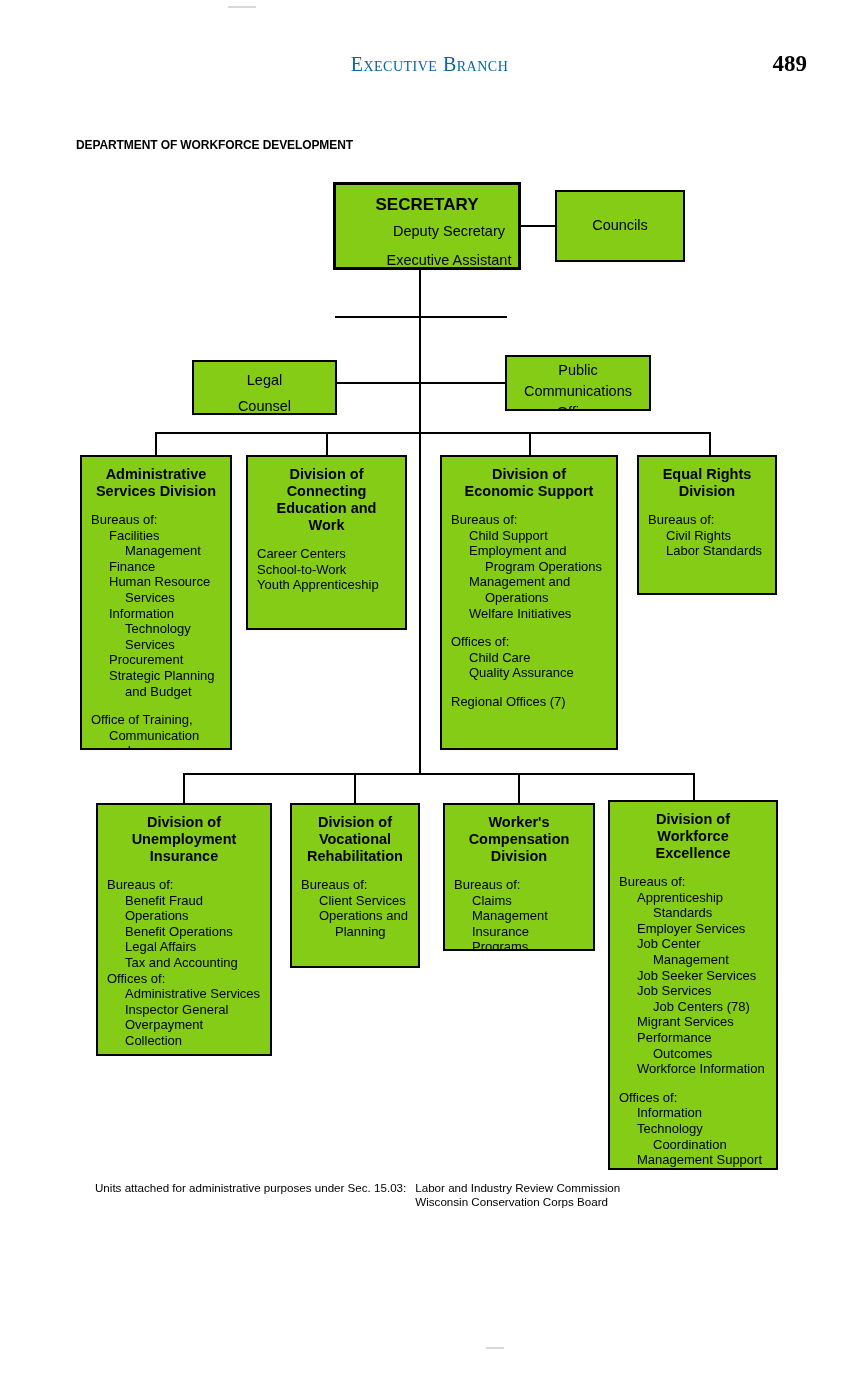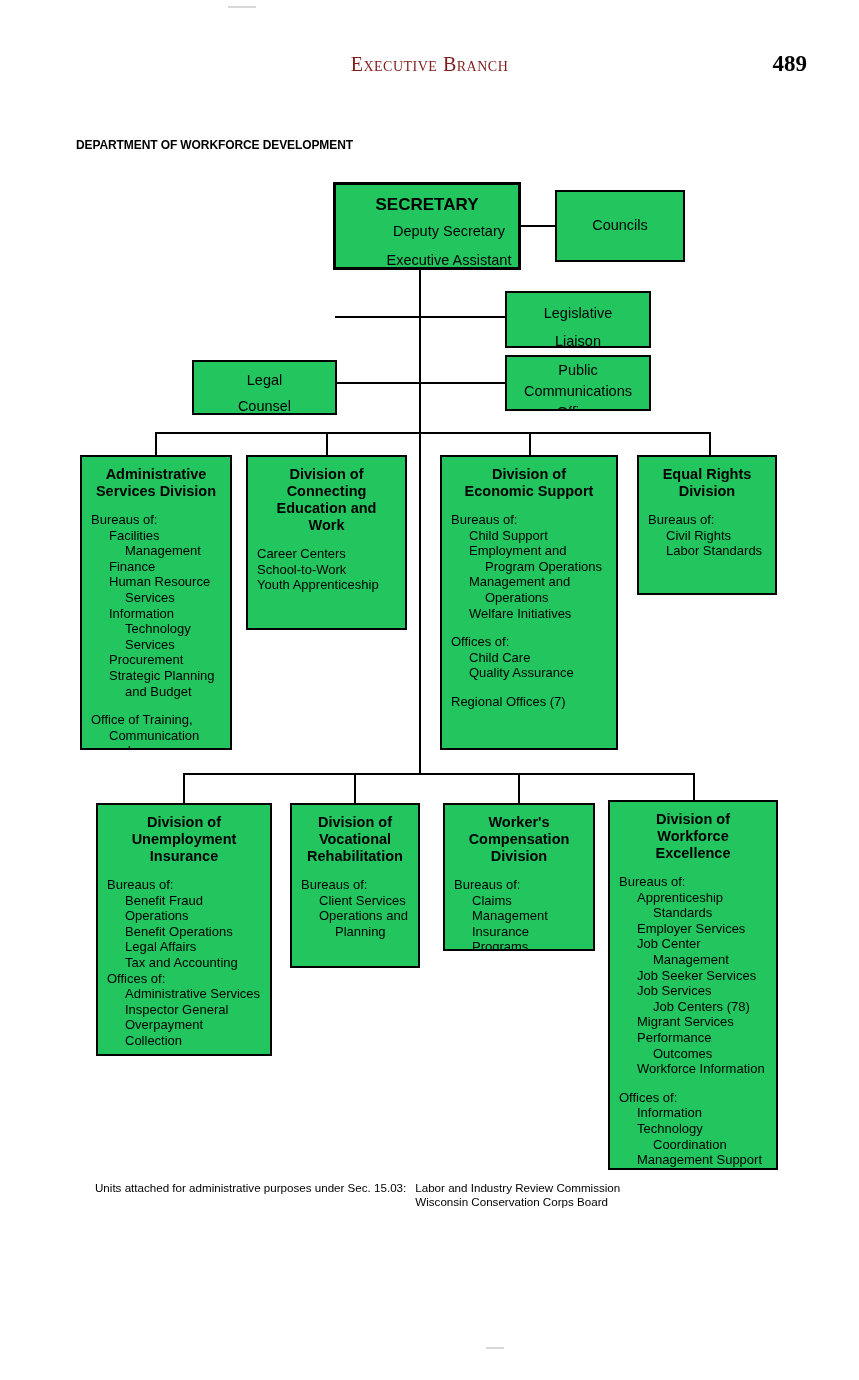--- a/index.html
+++ b/index.html
@@ -29,21 +29,21 @@
     height: 30px;
   }
   .running-head-title {
     position: absolute;
     left: 0; right: 0;
     text-align: center;
     font-family: "Liberation Serif", serif;
     font-size: 20px;
     letter-spacing: 0.5px;
     font-variant: small-caps;
-    color: #7f1d1d;
+    color: #0369a1;
   }
   .page-number {
     position: absolute;
     right: 52px;
     top: -2px;
     font-family: "Liberation Serif", serif;
     font-size: 23px;
     font-weight: bold;
   }
 
@@ -62,21 +62,21 @@
     position: absolute;
     left: 0;
     top: 0;
     width: 859px;
     height: 1380px;
   }
   .box {
     position: absolute;
     box-sizing: border-box;
     border: 2px solid #000;
-    background: #22c55e;
+    background: #84cc16;
     overflow: hidden;
   }
   .box.thick { border-width: 3px; }
   .line-h {
     position: absolute;
     background: #000;
     height: 2px;
   }
   .line-v {
     position: absolute;
@@ -209,24 +209,20 @@
     <div class="box" id="councils-box">
       <div class="b-plain">Councils</div>
     </div>
 
 
     <div class="box" id="legal-box">
       <div class="b-plain">Legal</div>
       <div class="b-plain">Counsel</div>
     </div>
 
-    <div class="box" id="legislative-box">
-      <div class="b-plain">Legislative</div>
-      <div class="b-plain">Liaison</div>
-    </div>
 
     <div class="box" id="public-comm-box">
       <div class="b-plain">Public</div>
       <div class="b-plain">Communications</div>
       <div class="b-plain">Officer</div>
     </div>
 
     <div class="box" id="admin-box">
       <div class="box-inner">
         <div class="b-title">

